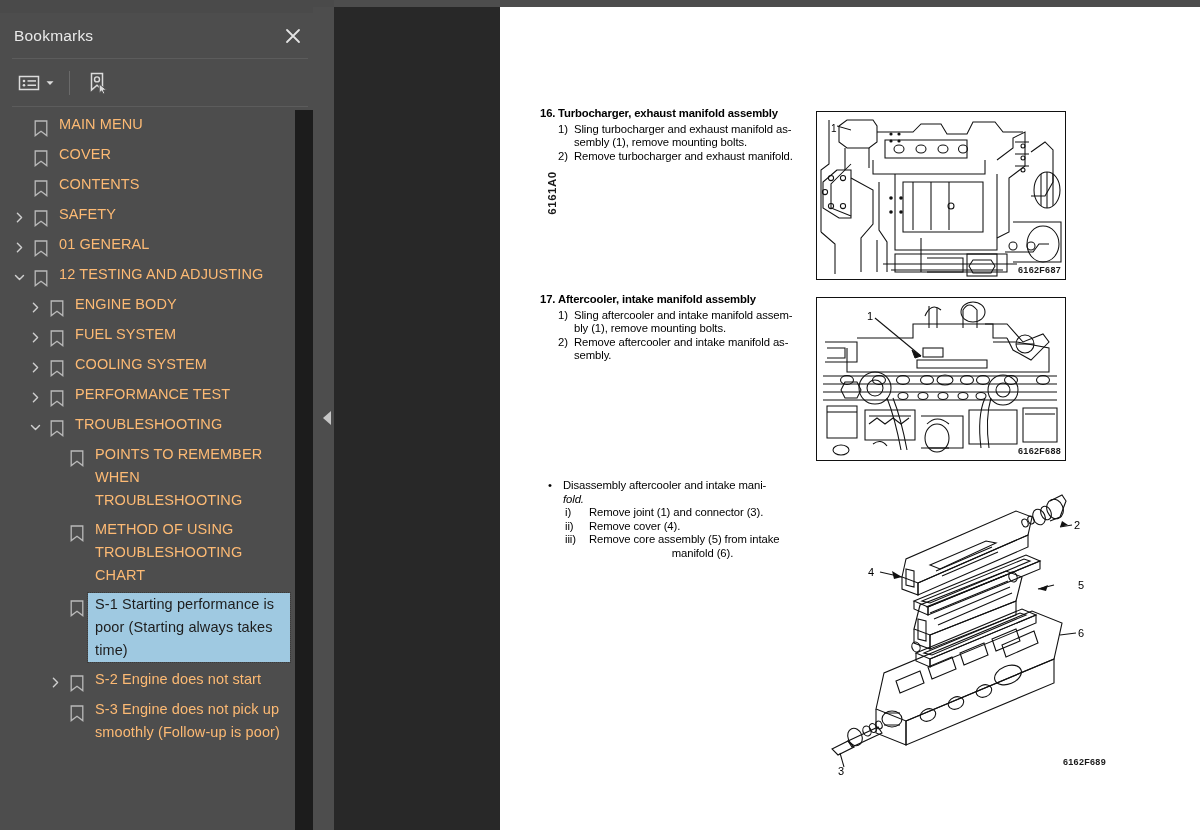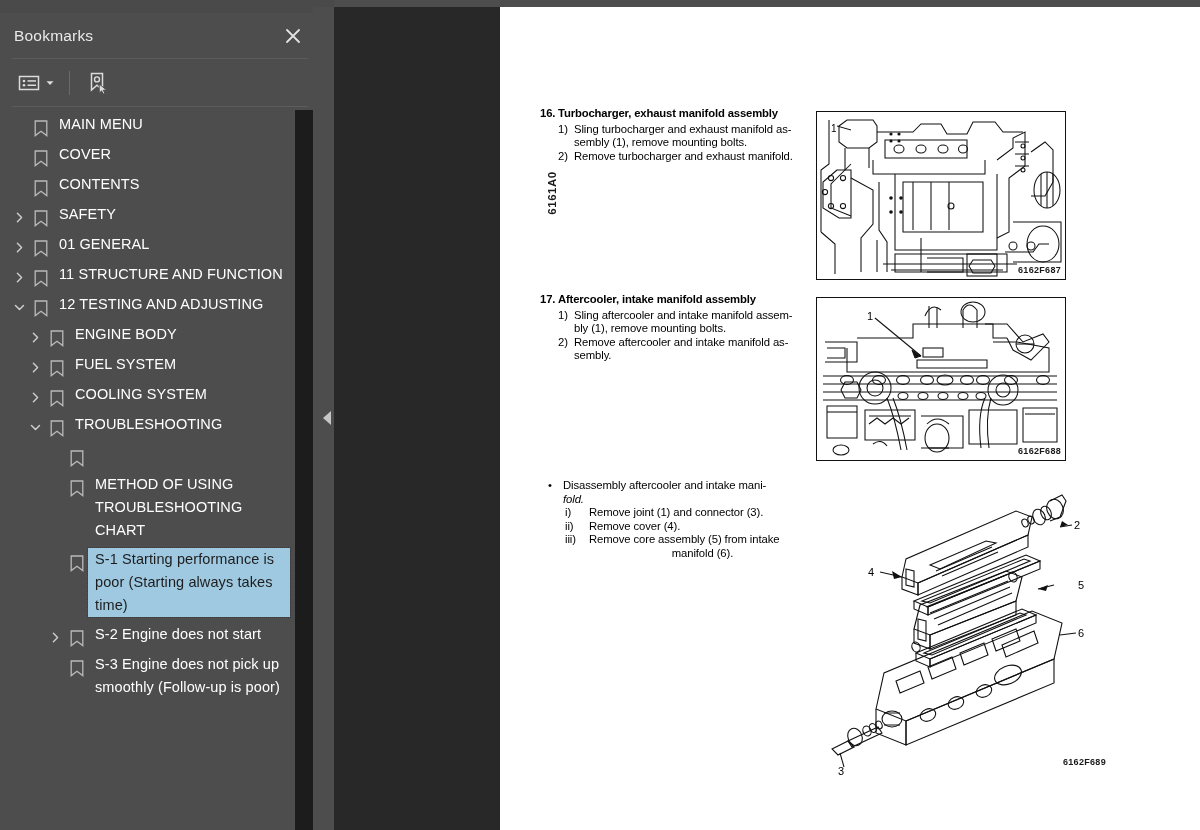--- a/index.html
+++ b/index.html
@@ -53,21 +53,21 @@
   .chev{
     width:22px;flex:0 0 22px;display:flex;align-items:flex-start;justify-content:center;
     padding-top:9px;color:#c9c9c9;
   }
   .chev.empty{visibility:hidden;}
   .bm{
     width:22px;flex:0 0 22px;display:flex;align-items:flex-start;justify-content:center;
     padding-top:7px;
   }
   .label{
-    color:#ffffff;font-size:14.5px;line-height:23px;
+    color:#fdba74;font-size:14.5px;line-height:23px;
     padding-left:7px;padding-right:4px;letter-spacing:.1px;
     white-space:pre-wrap;
   }
   .lvl0 .indent{width:8px;flex:0 0 8px;}
   .lvl1 .indent{width:24px;flex:0 0 24px;}
   .lvl2 .indent{width:44px;flex:0 0 44px;}
   .node.selected .label{
     background:#9fc9e1;color:#1d1d1d;outline:1px dotted #3a3a3a;outline-offset:0px;
     padding-left:7px;
   }
@@ -223,108 +223,109 @@
             <svg width="14" height="17" viewBox="0 0 14 17">
               <path d="M1.2 1 L12.8 1 L12.8 15.6 L7 11.2 L1.2 15.6 Z" fill="none" stroke="#b9b9b9" stroke-width="1.3"></path>
             </svg>
           </div>
           <div class="label">01 GENERAL</div>
         </div>
         <div class="node lvl0">
           <div class="indent"></div>
           <div class="chev">
             <svg width="11" height="11" viewBox="0 0 11 11">
+              <path d="M1.5 3.4 L5.5 7.6 L9.5 3.4" fill="none" stroke="#cfcfcf" stroke-width="1.4" stroke-linecap="round" stroke-linejoin="round"></path>
+            </svg>
+          </div>
+          <div class="bm">
+            <svg width="14" height="17" viewBox="0 0 14 17">
+              <path d="M1.2 1 L12.8 1 L12.8 15.6 L7 11.2 L1.2 15.6 Z" fill="none" stroke="#b9b9b9" stroke-width="1.3"></path>
+            </svg>
+          </div>
+          <div class="label">12 TESTING AND ADJUSTING</div>
+        </div>
+        <div class="node lvl1">
+          <div class="indent"></div>
+          <div class="chev">
+            <svg width="11" height="11" viewBox="0 0 11 11">
               <path d="M3.4 1.3 L7.6 5.5 L3.4 9.7" fill="none" stroke="#cfcfcf" stroke-width="1.4" stroke-linecap="round" stroke-linejoin="round"></path>
             </svg>
           </div>
           <div class="bm">
             <svg width="14" height="17" viewBox="0 0 14 17">
               <path d="M1.2 1 L12.8 1 L12.8 15.6 L7 11.2 L1.2 15.6 Z" fill="none" stroke="#b9b9b9" stroke-width="1.3"></path>
             </svg>
           </div>
-          <div class="label">11 STRUCTURE AND FUNCTION</div>
-        </div>
-        <div class="node lvl0">
+          <div class="label">ENGINE BODY</div>
+        </div>
+        <div class="node lvl1">
+          <div class="indent"></div>
+          <div class="chev">
+            <svg width="11" height="11" viewBox="0 0 11 11">
+              <path d="M3.4 1.3 L7.6 5.5 L3.4 9.7" fill="none" stroke="#cfcfcf" stroke-width="1.4" stroke-linecap="round" stroke-linejoin="round"></path>
+            </svg>
+          </div>
+          <div class="bm">
+            <svg width="14" height="17" viewBox="0 0 14 17">
+              <path d="M1.2 1 L12.8 1 L12.8 15.6 L7 11.2 L1.2 15.6 Z" fill="none" stroke="#b9b9b9" stroke-width="1.3"></path>
+            </svg>
+          </div>
+          <div class="label">FUEL SYSTEM</div>
+        </div>
+        <div class="node lvl1">
+          <div class="indent"></div>
+          <div class="chev">
+            <svg width="11" height="11" viewBox="0 0 11 11">
+              <path d="M3.4 1.3 L7.6 5.5 L3.4 9.7" fill="none" stroke="#cfcfcf" stroke-width="1.4" stroke-linecap="round" stroke-linejoin="round"></path>
+            </svg>
+          </div>
+          <div class="bm">
+            <svg width="14" height="17" viewBox="0 0 14 17">
+              <path d="M1.2 1 L12.8 1 L12.8 15.6 L7 11.2 L1.2 15.6 Z" fill="none" stroke="#b9b9b9" stroke-width="1.3"></path>
+            </svg>
+          </div>
+          <div class="label">COOLING SYSTEM</div>
+        </div>
+        <div class="node lvl1">
+          <div class="indent"></div>
+          <div class="chev">
+            <svg width="11" height="11" viewBox="0 0 11 11">
+              <path d="M3.4 1.3 L7.6 5.5 L3.4 9.7" fill="none" stroke="#cfcfcf" stroke-width="1.4" stroke-linecap="round" stroke-linejoin="round"></path>
+            </svg>
+          </div>
+          <div class="bm">
+            <svg width="14" height="17" viewBox="0 0 14 17">
+              <path d="M1.2 1 L12.8 1 L12.8 15.6 L7 11.2 L1.2 15.6 Z" fill="none" stroke="#b9b9b9" stroke-width="1.3"></path>
+            </svg>
+          </div>
+          <div class="label">PERFORMANCE TEST</div>
+        </div>
+        <div class="node lvl1">
           <div class="indent"></div>
           <div class="chev">
             <svg width="11" height="11" viewBox="0 0 11 11">
               <path d="M1.5 3.4 L5.5 7.6 L9.5 3.4" fill="none" stroke="#cfcfcf" stroke-width="1.4" stroke-linecap="round" stroke-linejoin="round"></path>
             </svg>
           </div>
           <div class="bm">
             <svg width="14" height="17" viewBox="0 0 14 17">
               <path d="M1.2 1 L12.8 1 L12.8 15.6 L7 11.2 L1.2 15.6 Z" fill="none" stroke="#b9b9b9" stroke-width="1.3"></path>
             </svg>
           </div>
-          <div class="label">12 TESTING AND ADJUSTING</div>
-        </div>
-        <div class="node lvl1">
-          <div class="indent"></div>
-          <div class="chev">
-            <svg width="11" height="11" viewBox="0 0 11 11">
-              <path d="M3.4 1.3 L7.6 5.5 L3.4 9.7" fill="none" stroke="#cfcfcf" stroke-width="1.4" stroke-linecap="round" stroke-linejoin="round"></path>
-            </svg>
-          </div>
-          <div class="bm">
-            <svg width="14" height="17" viewBox="0 0 14 17">
-              <path d="M1.2 1 L12.8 1 L12.8 15.6 L7 11.2 L1.2 15.6 Z" fill="none" stroke="#b9b9b9" stroke-width="1.3"></path>
-            </svg>
-          </div>
-          <div class="label">ENGINE BODY</div>
-        </div>
-        <div class="node lvl1">
-          <div class="indent"></div>
-          <div class="chev">
-            <svg width="11" height="11" viewBox="0 0 11 11">
-              <path d="M3.4 1.3 L7.6 5.5 L3.4 9.7" fill="none" stroke="#cfcfcf" stroke-width="1.4" stroke-linecap="round" stroke-linejoin="round"></path>
-            </svg>
-          </div>
-          <div class="bm">
-            <svg width="14" height="17" viewBox="0 0 14 17">
-              <path d="M1.2 1 L12.8 1 L12.8 15.6 L7 11.2 L1.2 15.6 Z" fill="none" stroke="#b9b9b9" stroke-width="1.3"></path>
-            </svg>
-          </div>
-          <div class="label">FUEL SYSTEM</div>
-        </div>
-        <div class="node lvl1">
-          <div class="indent"></div>
-          <div class="chev">
-            <svg width="11" height="11" viewBox="0 0 11 11">
-              <path d="M3.4 1.3 L7.6 5.5 L3.4 9.7" fill="none" stroke="#cfcfcf" stroke-width="1.4" stroke-linecap="round" stroke-linejoin="round"></path>
-            </svg>
-          </div>
-          <div class="bm">
-            <svg width="14" height="17" viewBox="0 0 14 17">
-              <path d="M1.2 1 L12.8 1 L12.8 15.6 L7 11.2 L1.2 15.6 Z" fill="none" stroke="#b9b9b9" stroke-width="1.3"></path>
-            </svg>
-          </div>
-          <div class="label">COOLING SYSTEM</div>
-        </div>
-        <div class="node lvl1">
-          <div class="indent"></div>
-          <div class="chev">
-            <svg width="11" height="11" viewBox="0 0 11 11">
-              <path d="M1.5 3.4 L5.5 7.6 L9.5 3.4" fill="none" stroke="#cfcfcf" stroke-width="1.4" stroke-linecap="round" stroke-linejoin="round"></path>
-            </svg>
-          </div>
-          <div class="bm">
-            <svg width="14" height="17" viewBox="0 0 14 17">
-              <path d="M1.2 1 L12.8 1 L12.8 15.6 L7 11.2 L1.2 15.6 Z" fill="none" stroke="#b9b9b9" stroke-width="1.3"></path>
-            </svg>
-          </div>
           <div class="label">TROUBLESHOOTING</div>
         </div>
         <div class="node lvl2">
           <div class="indent"></div>
           <div class="chev empty"></div>
           <div class="bm">
             <svg width="14" height="17" viewBox="0 0 14 17">
               <path d="M1.2 1 L12.8 1 L12.8 15.6 L7 11.2 L1.2 15.6 Z" fill="none" stroke="#b9b9b9" stroke-width="1.3"></path>
             </svg>
           </div>
+          <div class="label">POINTS TO REMEMBER WHEN TROUBLESHOOTING</div>
         </div>
         <div class="node lvl2">
           <div class="indent"></div>
           <div class="chev empty"></div>
           <div class="bm">
             <svg width="14" height="17" viewBox="0 0 14 17">
               <path d="M1.2 1 L12.8 1 L12.8 15.6 L7 11.2 L1.2 15.6 Z" fill="none" stroke="#b9b9b9" stroke-width="1.3"></path>
             </svg>
           </div>
           <div class="label">METHOD OF USING TROUBLESHOOTING CHART</div>

